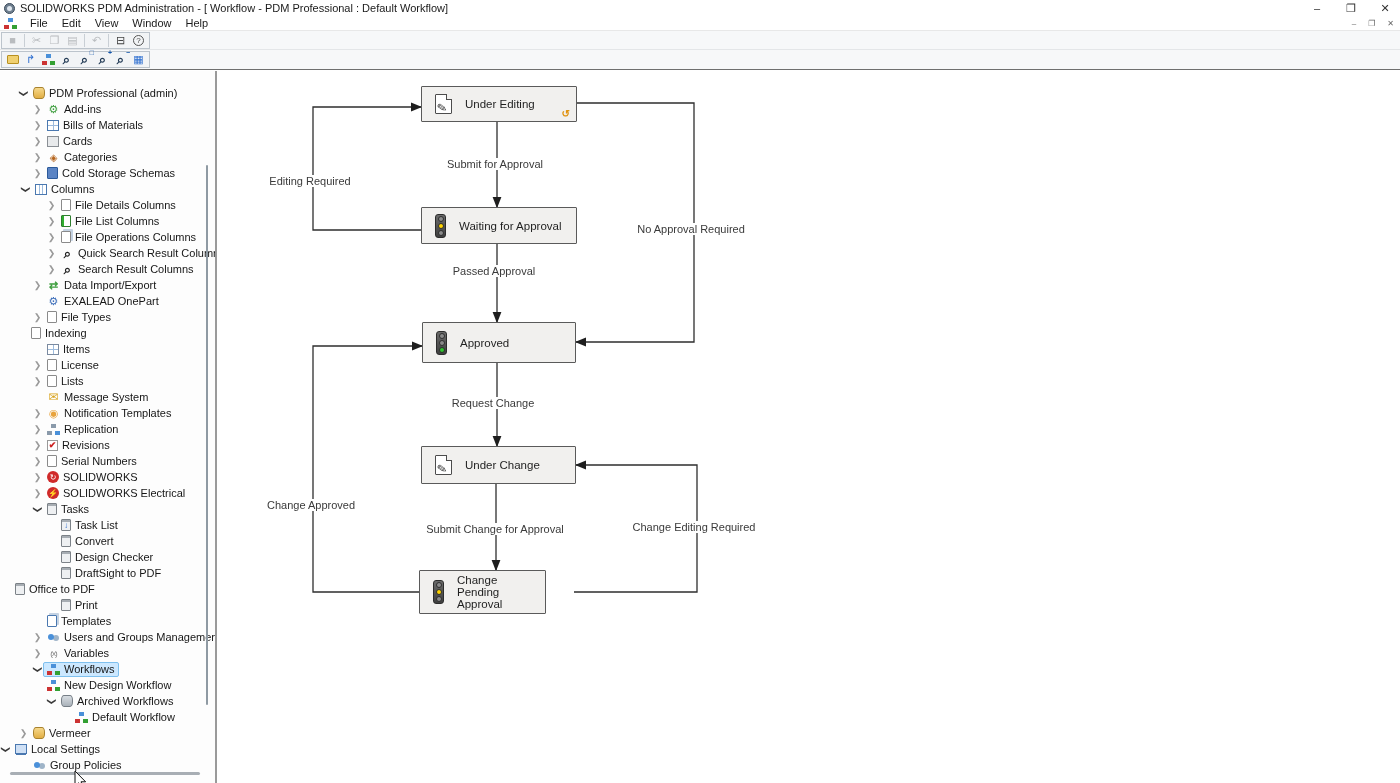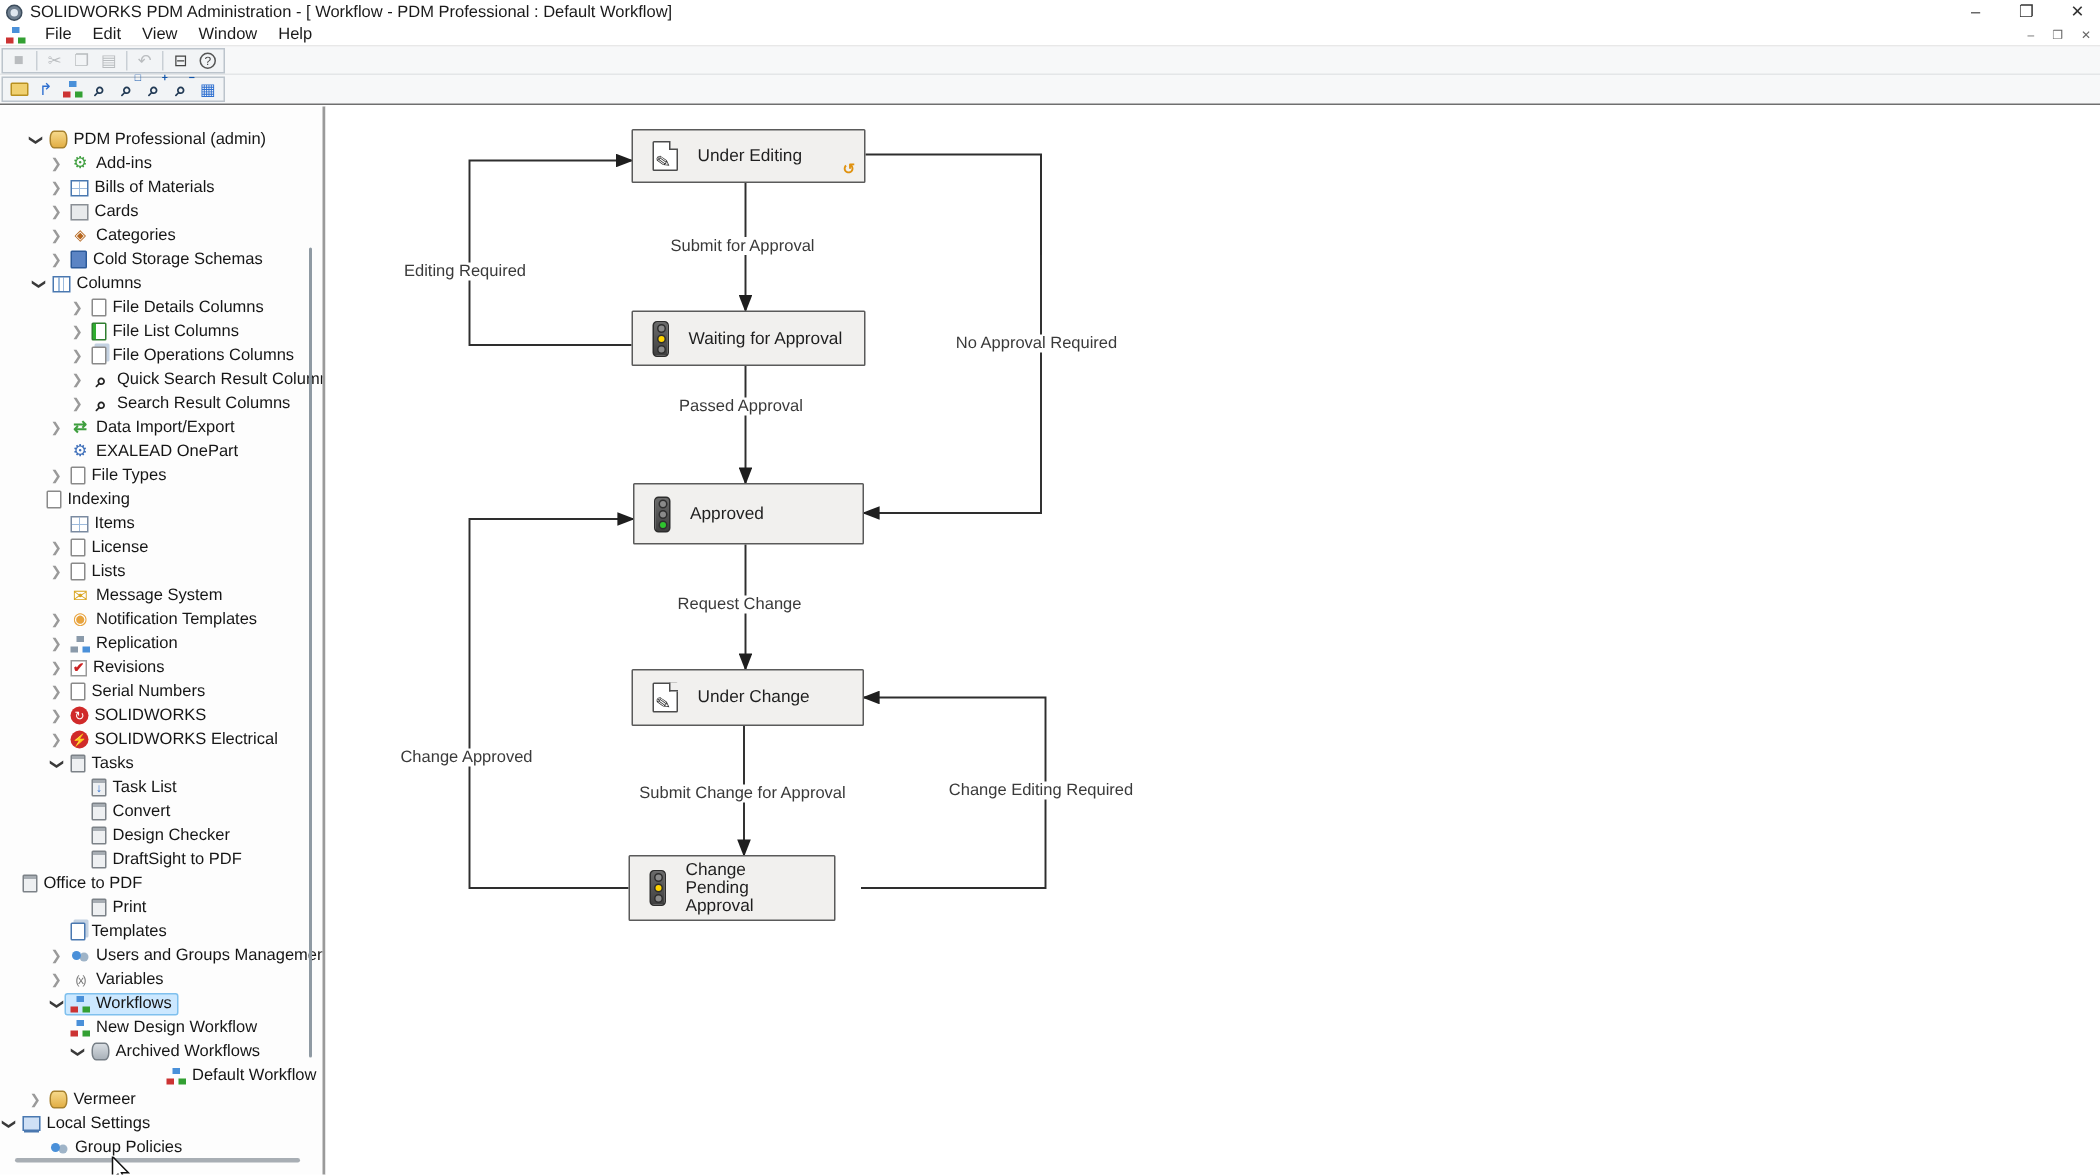--- a/index.html
+++ b/index.html
@@ -467,21 +467,21 @@
             <span>New Design Workflow</span>
           </span>
         </div>
         <div class="tree-row" style="padding-left: 46px;">
           <span class="chev down">❯</span>
           <span class="row-content">
             <span class="ti ti-archive"></span>
             <span>Archived Workflows</span>
           </span>
         </div>
-        <div class="tree-row" style="padding-left: 96px; text-align: center;">
+        <div class="tree-row" style="padding-left: 60px; text-align: center;">
           <span class="chev"></span>
           <span class="row-content">
             <span class="ti ti-workflow"></span>
             <span>Default Workflow</span>
           </span>
         </div>
         <div class="tree-row" style="padding-left: 18px;">
           <span class="chev">❯</span>
           <span class="row-content">
             <span class="ti ti-db"></span>
@@ -558,21 +558,21 @@
           <i class="on-green"></i>
         </span>
         <span class="lbl">Approved</span>
       </div>
       <div class="state" style="left: 204px; top: 375px; width: 155px; height: 38px;">
         <span class="docpen">
           <span class="pen">✎</span>
         </span>
         <span class="lbl">Under Change</span>
       </div>
-      <div class="state" style="left: 202px; top: 499px; width: 138px; height: 44px;">
+      <div class="state" style="left: 202px; top: 499px; width: 127px; height: 44px;">
         <span class="tlight">
           <i></i>
           <i class="on-yellow"></i>
           <i></i>
         </span>
         <span class="lbl" style="width: 78px;">Change Pending Approval</span>
       </div>
     </div>
 </div>
 

